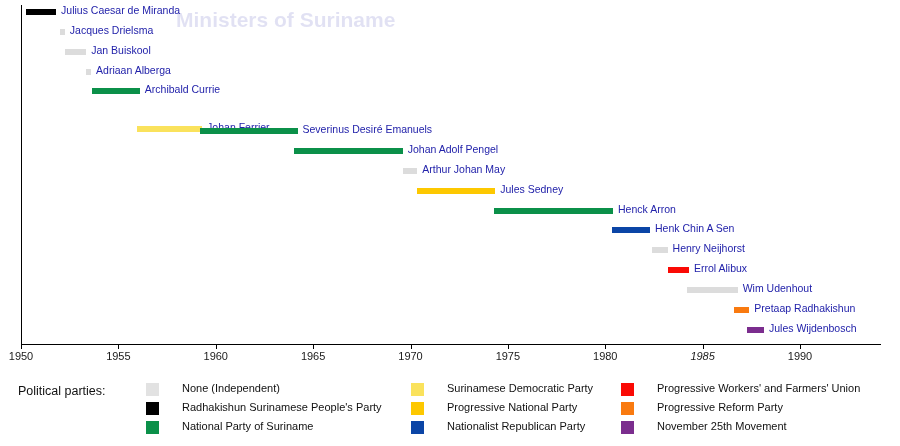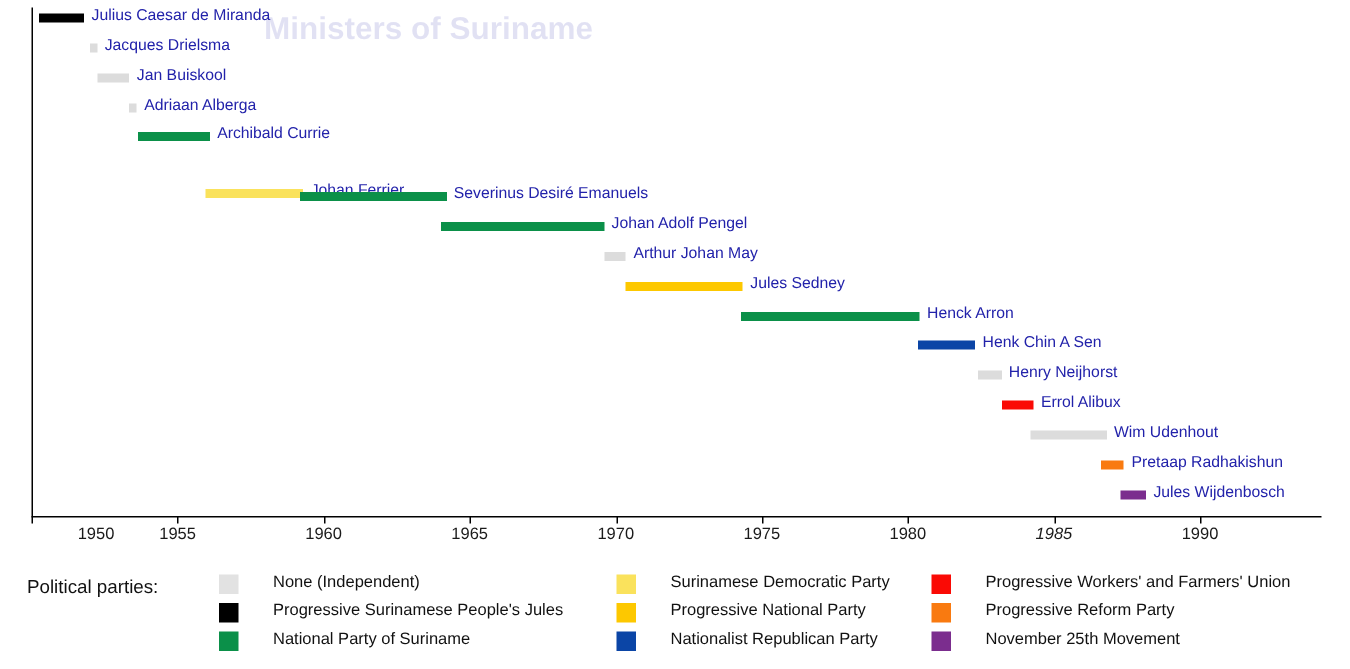--- a/index.html
+++ b/index.html
@@ -142,21 +142,21 @@
 </style>
 </head>
 <body>
 
 <div id="chart-area">
   <div class="watermark">Ministers of Suriname</div>
   <div class="axis-vline"></div>
   <div class="axis-hline"></div>
   <div id="ticks">
       <div class="tick" style="left: 21px;"></div>
-      <div class="tick-label" style="left: 21px; margin-left: 43px;">1950</div>
+      <div class="tick-label" style="left: 21px;">1950</div>
       <div class="tick" style="left: 118.375px;"></div>
       <div class="tick-label" style="left: 118.375px;">1955</div>
       <div class="tick" style="left: 215.75px;"></div>
       <div class="tick-label" style="left: 215.75px;">1960</div>
       <div class="tick" style="left: 313.125px;"></div>
       <div class="tick-label" style="left: 313.125px;">1965</div>
       <div class="tick" style="left: 410.5px;"></div>
       <div class="tick-label" style="left: 410.5px;">1970</div>
       <div class="tick" style="left: 507.875px;"></div>
       <div class="tick-label" style="left: 507.875px;">1975</div>
@@ -241,21 +241,21 @@
 
 <div id="legend">
   <div class="legend-title">Political parties:</div>
   <div class="legend-col c0">
       <div class="legend-item">
         <span class="legend-swatch" style="background: rgb(226, 226, 226);"></span>
         <span class="legend-text">None (Independent)</span>
       </div>
       <div class="legend-item">
         <span class="legend-swatch" style="background: rgb(0, 0, 0);"></span>
-        <span class="legend-text">Progressive Surinamese People's Jules</span>
+        <span class="legend-text">Radhakishun Surinamese People's Party</span>
       </div>
       <div class="legend-item">
         <span class="legend-swatch" style="background: rgb(11, 144, 73);"></span>
         <span class="legend-text">National Party of Suriname</span>
       </div>
     </div>
   <div class="legend-col c1">
       <div class="legend-item">
         <span class="legend-swatch" style="background: rgb(250, 226, 92);"></span>
         <span class="legend-text">Surinamese Democratic Party</span>

